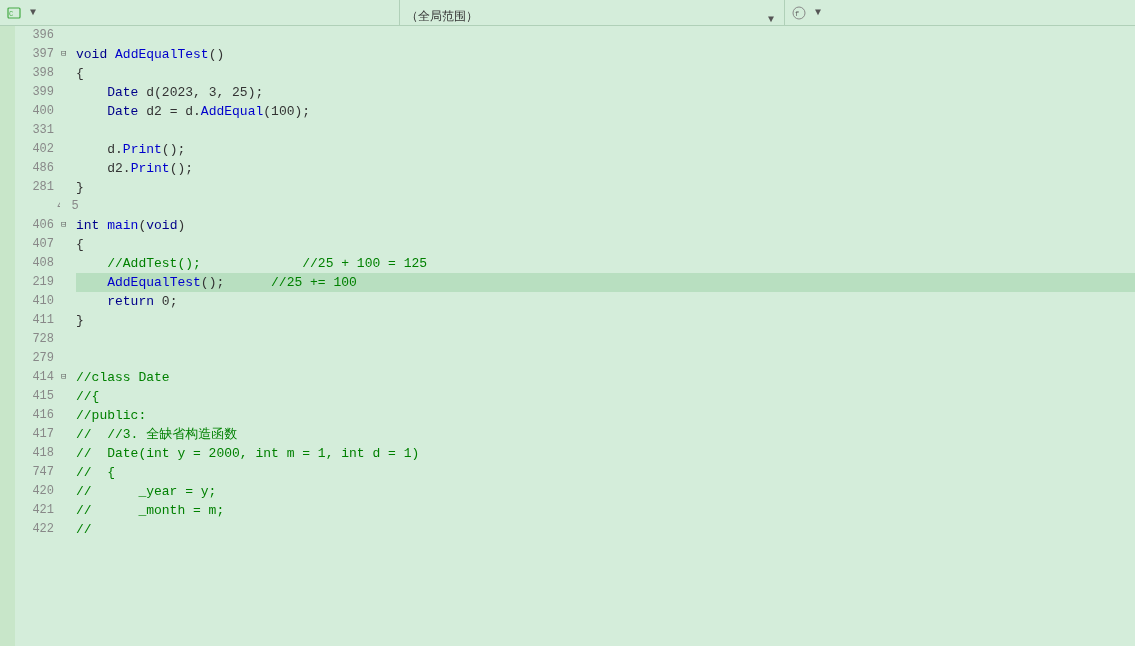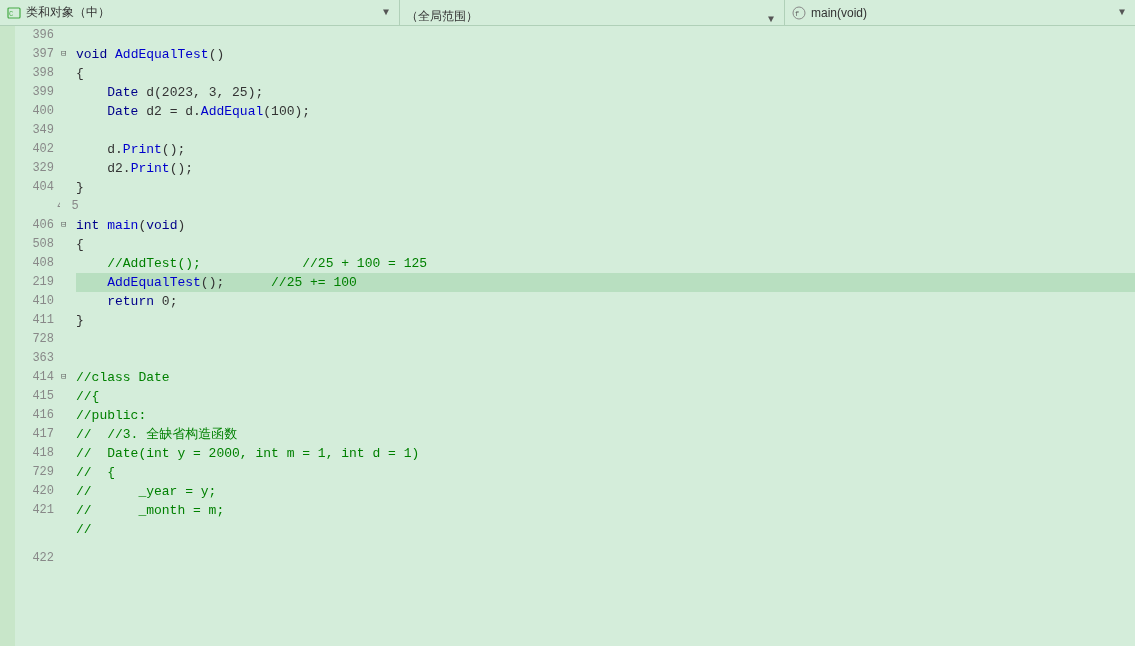--- a/index.html
+++ b/index.html
@@ -114,72 +114,70 @@
 <div>
 
   <div class="top-bar">
     <div class="top-bar-left">
       <div class="top-bar-icon">
         <svg width="14" height="14" viewBox="0 0 14 14">
           <rect x="1" y="2" width="12" height="10" rx="1" fill="none" stroke="#4a4" stroke-width="1.2"></rect>
           <text x="2" y="10" font-size="7" fill="#4a4">C</text>
         </svg>
       </div>
-      <span class="top-bar-label">类和对象（中）</span>
       <span class="top-bar-dropdown">▼</span>
     </div>
     <div class="top-bar-middle">
       <span class="top-bar-label" style="font-family:'Microsoft YaHei',sans-serif;font-size:12px;color:#333;">（全局范围）</span>
       <span class="top-bar-dropdown">▼</span>
     </div>
     <div class="top-bar-right">
       <div class="top-bar-icon">
         <svg width="14" height="14" viewBox="0 0 14 14">
           <circle cx="7" cy="7" r="6" fill="none" stroke="#888" stroke-width="1"></circle>
           <text x="3" y="10" font-size="7" fill="#555">f</text>
         </svg>
       </div>
-      <span class="top-bar-label" style="font-family:'Microsoft YaHei',sans-serif;font-size:12px;color:#333;">main(void)</span>
       <span class="top-bar-dropdown">▼</span>
     </div>
   </div>
 
   <div class="editor-area">
     <div class="left-margin"></div>
 
     <div style="display:flex;flex:1;overflow:hidden;">
 
       <div class="line-numbers" id="line-nums">
           <div style="height: 19px; line-height: 19px; font-family: Liberation Mono, monospace;">396</div>
           <div style="height: 19px; line-height: 19px;">397</div>
           <div style="height: 19px; line-height: 19px;">398</div>
           <div style="height: 19px; line-height: 19px;">399</div>
           <div style="height: 19px; line-height: 19px;">400</div>
-          <div style="height: 19px; line-height: 19px;">349</div>
+          <div style="height: 19px; line-height: 19px;">331</div>
           <div style="height: 19px; line-height: 19px;">402</div>
-          <div style="height: 19px; line-height: 19px;">329</div>
-          <div style="height: 19px; line-height: 19px;">404</div>
+          <div style="height: 19px; line-height: 19px;">486</div>
+          <div style="height: 19px; line-height: 19px;">281</div>
           <div style="height: 19px; line-height: 19px; padding-left: 42px;">405</div>
           <div style="height: 19px; line-height: 19px;">406</div>
-          <div style="height: 19px; line-height: 19px;">508</div>
+          <div style="height: 19px; line-height: 19px;">407</div>
           <div style="height: 19px; line-height: 19px;">408</div>
           <div style="height: 19px; line-height: 19px;">219</div>
           <div style="height: 19px; line-height: 19px;">410</div>
           <div style="height: 19px; line-height: 19px;">411</div>
           <div style="height: 19px; line-height: 19px;">728</div>
-          <div style="height: 19px; line-height: 19px;">363</div>
+          <div style="height: 19px; line-height: 19px;">279</div>
           <div style="height: 19px; line-height: 19px;">414</div>
           <div style="height: 19px; line-height: 19px;">415</div>
           <div style="height: 19px; line-height: 19px;">416</div>
           <div style="height: 19px; line-height: 19px;">417</div>
           <div style="height: 19px; line-height: 19px;">418</div>
-          <div style="height: 19px; line-height: 19px;">729</div>
+          <div style="height: 19px; line-height: 19px;">747</div>
           <div style="height: 19px; line-height: 19px;">420</div>
           <div style="height: 19px; line-height: 19px;">421</div>
-          <div style="height: 19px; line-height: 19px; margin-top: 29px;">422</div>
+          <div style="height: 19px; line-height: 19px;">422</div>
         </div>
 
       <div class="gutter" id="gutter-col">
           <div style="height: 19px; line-height: 19px; position: relative;"></div>
           <div style="height: 19px; line-height: 19px; position: relative;">
             <span style="font-size:9px;color:#666;cursor:pointer;position:absolute;left:1px;top:0;">⊟</span>
           </div>
           <div style="height: 19px; line-height: 19px; position: relative;"></div>
           <div style="height: 19px; line-height: 19px; position: relative;"></div>
           <div style="height: 19px; line-height: 19px; position: relative;"></div>

